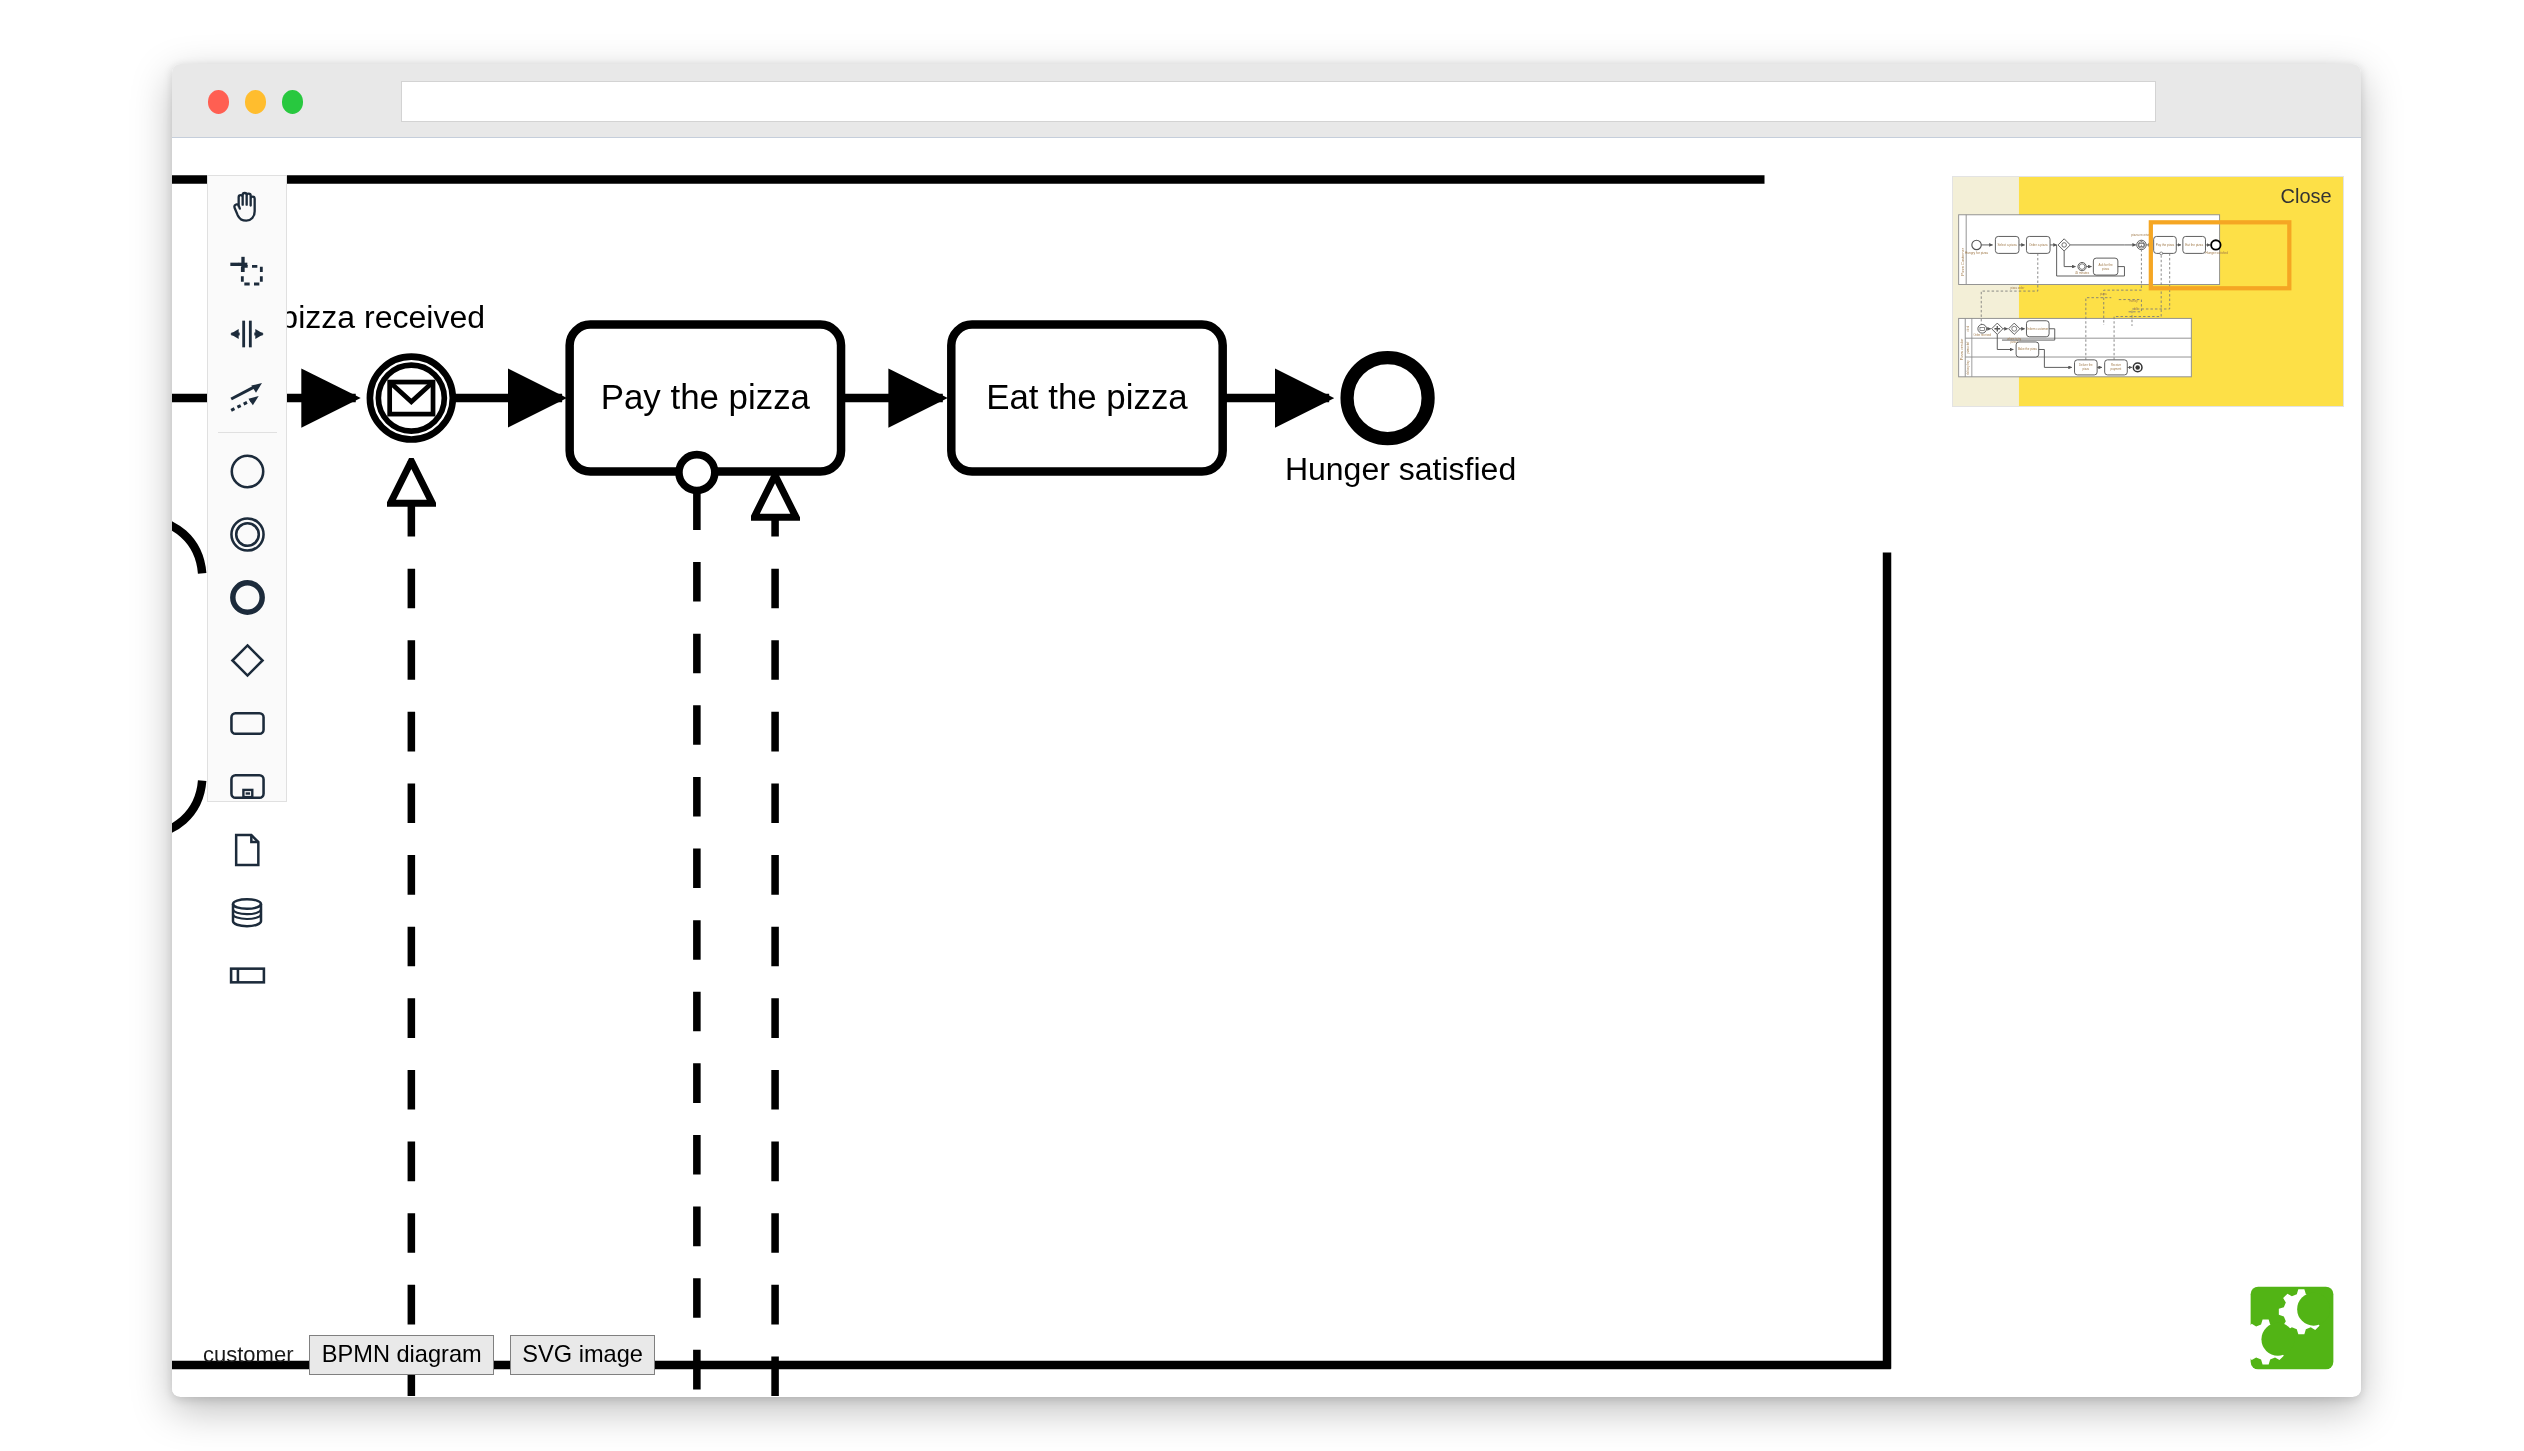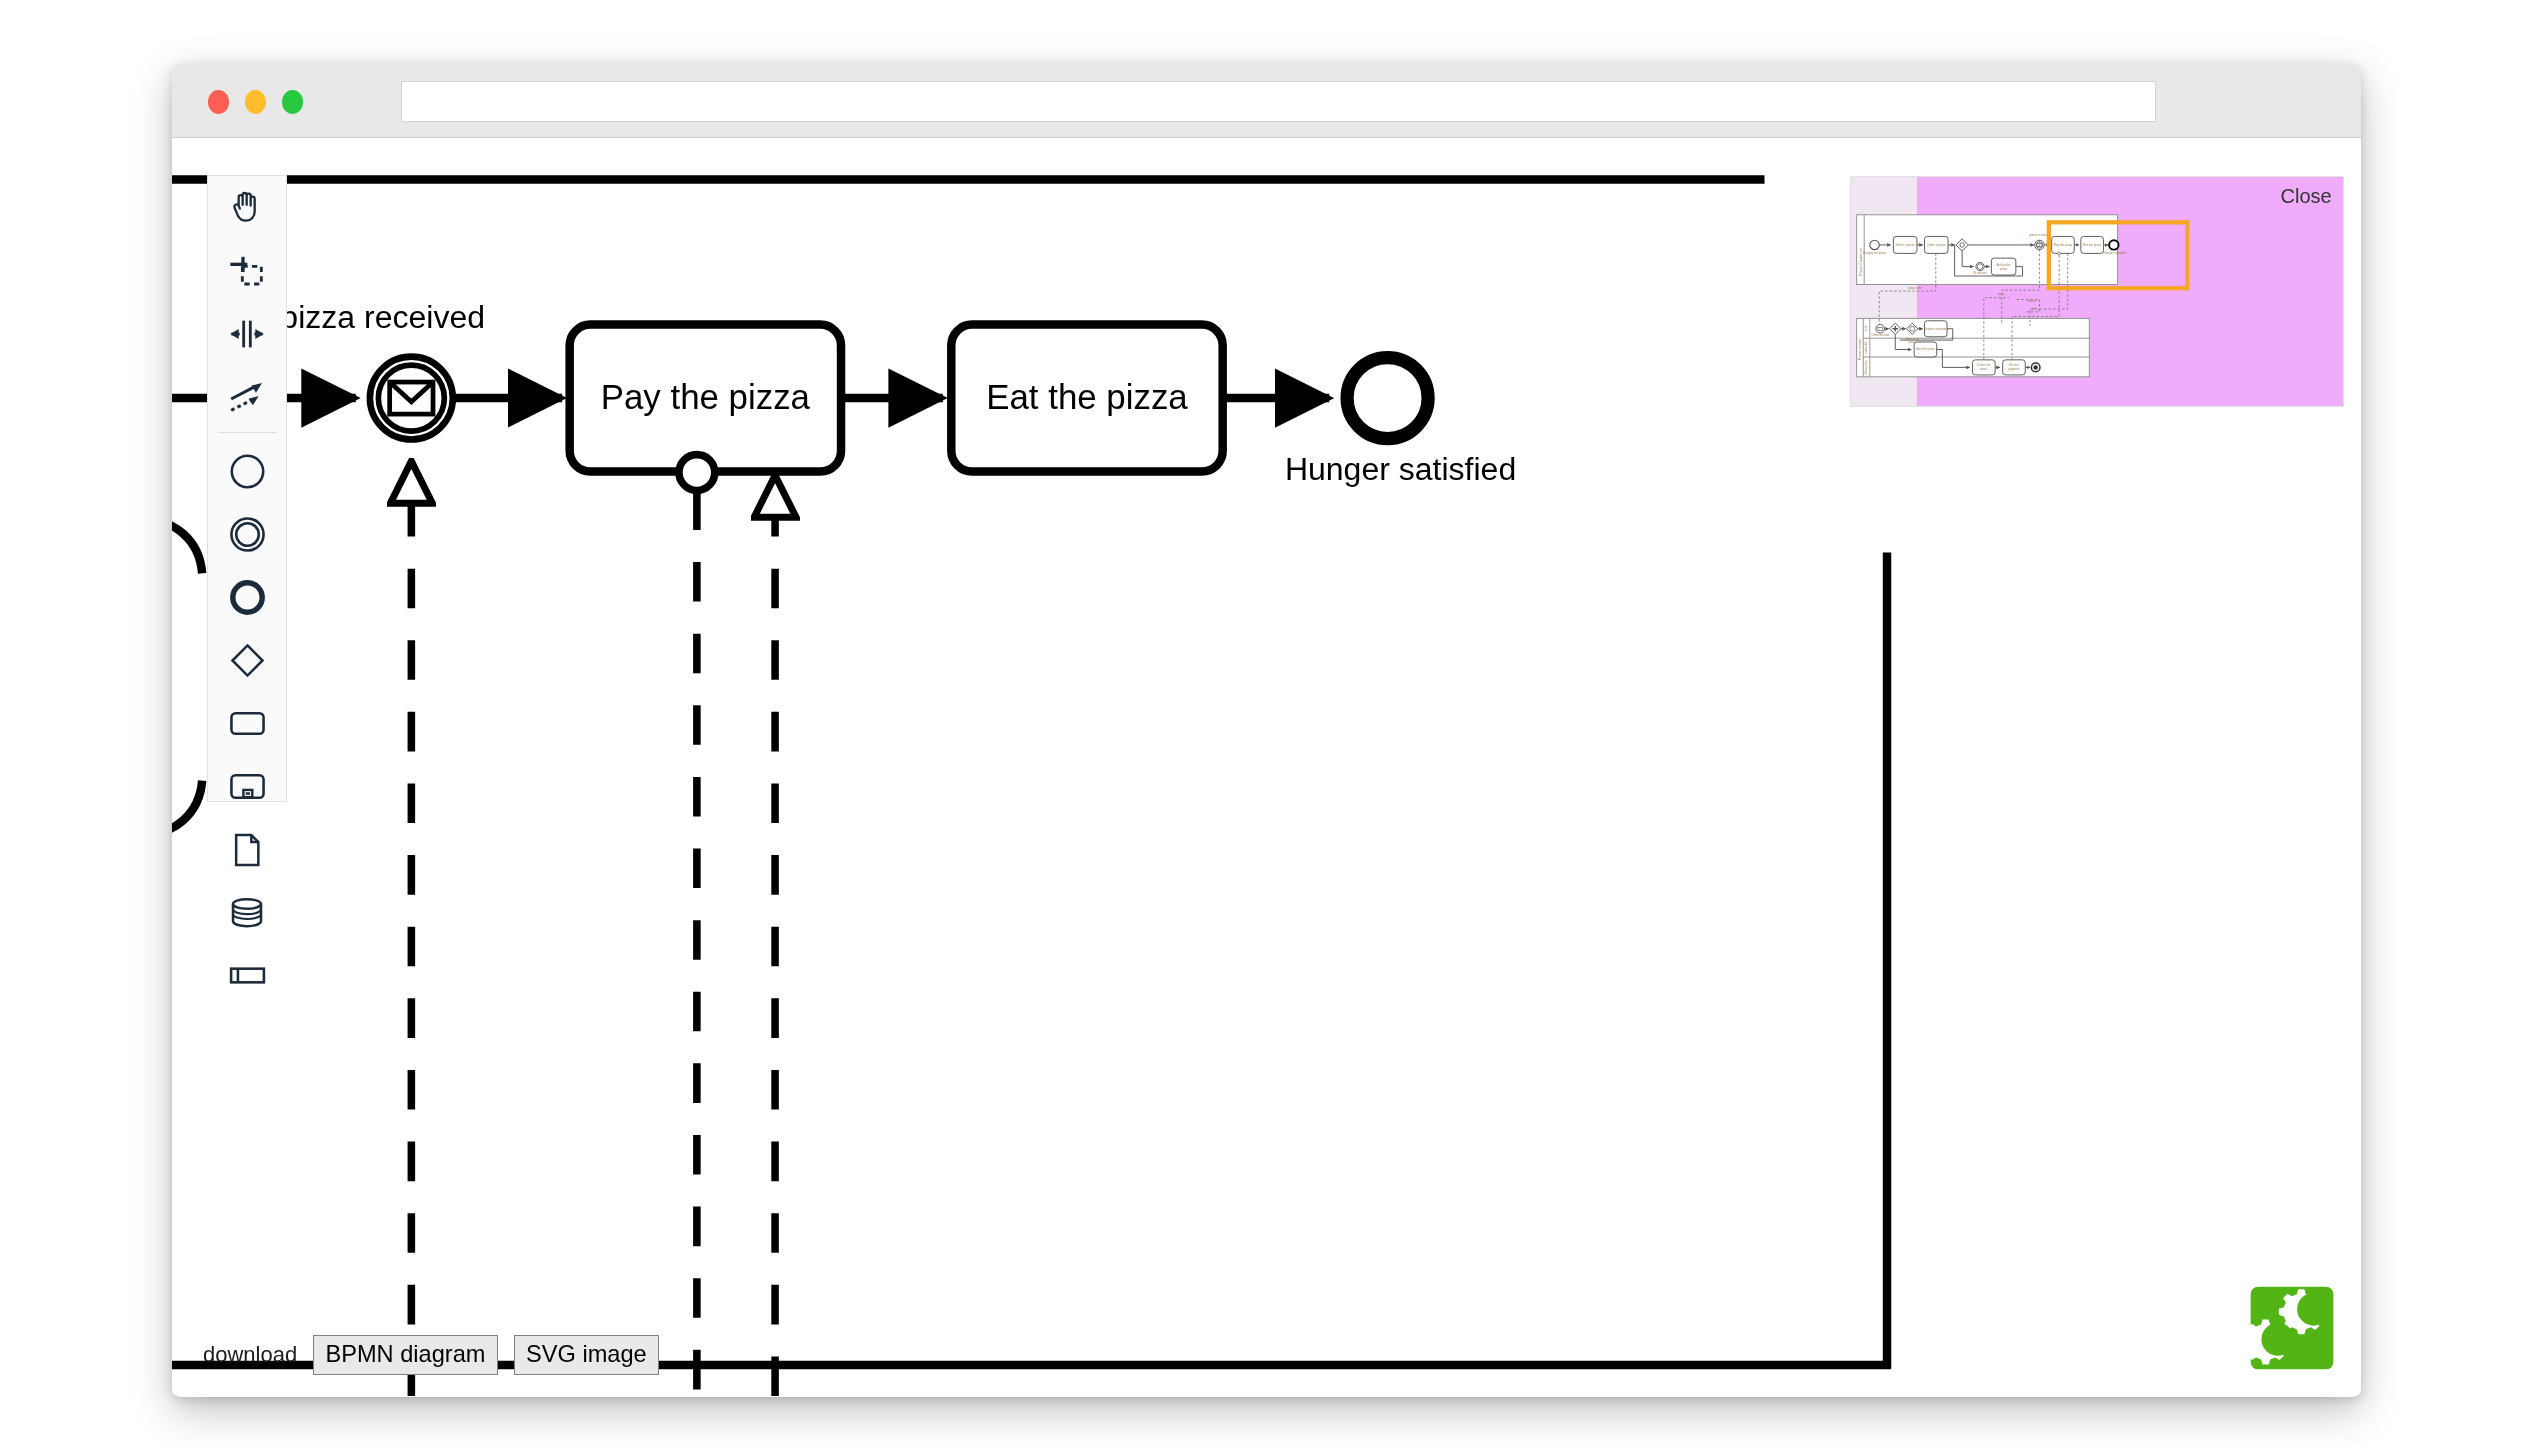--- a/index.html
+++ b/index.html
@@ -115,23 +115,23 @@
     background: #e0e0e0;
     margin: 3.8px auto 7.5px auto;
   }
   .palette-entry svg { display: block; }
 
   
   .minimap {
     position: absolute;
     right: 17px;
     top: 38px;
-    width: 494px;
+    width: 392px;
     height: 231px;
-    background: #f0abfc;
+    background: #fde047;
     border: 0.9px solid #e3e3e3;
     box-sizing: border-box;
     z-index: 50;
     overflow: hidden;
   }
   .minimap-close {
     position: absolute;
     right: 11.3px;
     top: 7.5px;
     font-size: 20px;
@@ -542,21 +542,21 @@
             <text x="156" y="125">pizza</text>
             <text x="187" y="133">money</text>
             <text x="192" y="141">bill</text>
           </g>
 
           <rect x="210" y="48" width="147" height="70" fill="none" stroke="#F5A623" stroke-width="4.5"></rect>
         </svg>
       </div>
 
       <div class="footer">
-        <span class="footer-label">download</span>
+        <span class="footer-label">customer</span>
         <a class="dl-btn" href="#">BPMN diagram</a>
         <a class="dl-btn" href="#">SVG image</a>
       </div>
 
       <div class="bpmnio-logo">
         <svg width="96" height="94" viewBox="0 0 100 100">
           <path d="M6 14 a8 8 0 0 1 8-8 h72 a8 8 0 0 1 8 8 v72 a8 8 0 0 1 -8 8 h-72 a8 8 0 0 1 -8 -8 z" fill="#52b415"></path>
 
           <path d="M68 6 m-5 0 l-2.6 8.6 -8.4 3.4 -7.6 -4.6 -7.4 7.4 4.6 7.6 -3.4 8.4 -8.6 2.6 0 10.4 8.6 2.6 3.4 8.4 -4.6 7.6 7.4 7.4 7.6 -4.6 8.4 3.4 2.6 8.6 10.4 0 2.6 -8.6 8.4 -3.4 7.6 4.6 7.4 -7.4 -4.6 -7.6 3.4 -8.4 8.6 -2.6 0 -10.4 -8.6 -2.6 -3.4 -8.4 4.6 -7.6 -7.4 -7.4 -7.6 4.6 -8.4 -3.4 -2.6 -8.6 z" fill="#ffffff" transform="translate(4,-6) scale(0.62) translate(22,18)"></path>
           <circle cx="73" cy="30" r="17.5" fill="#52b415"></circle>

